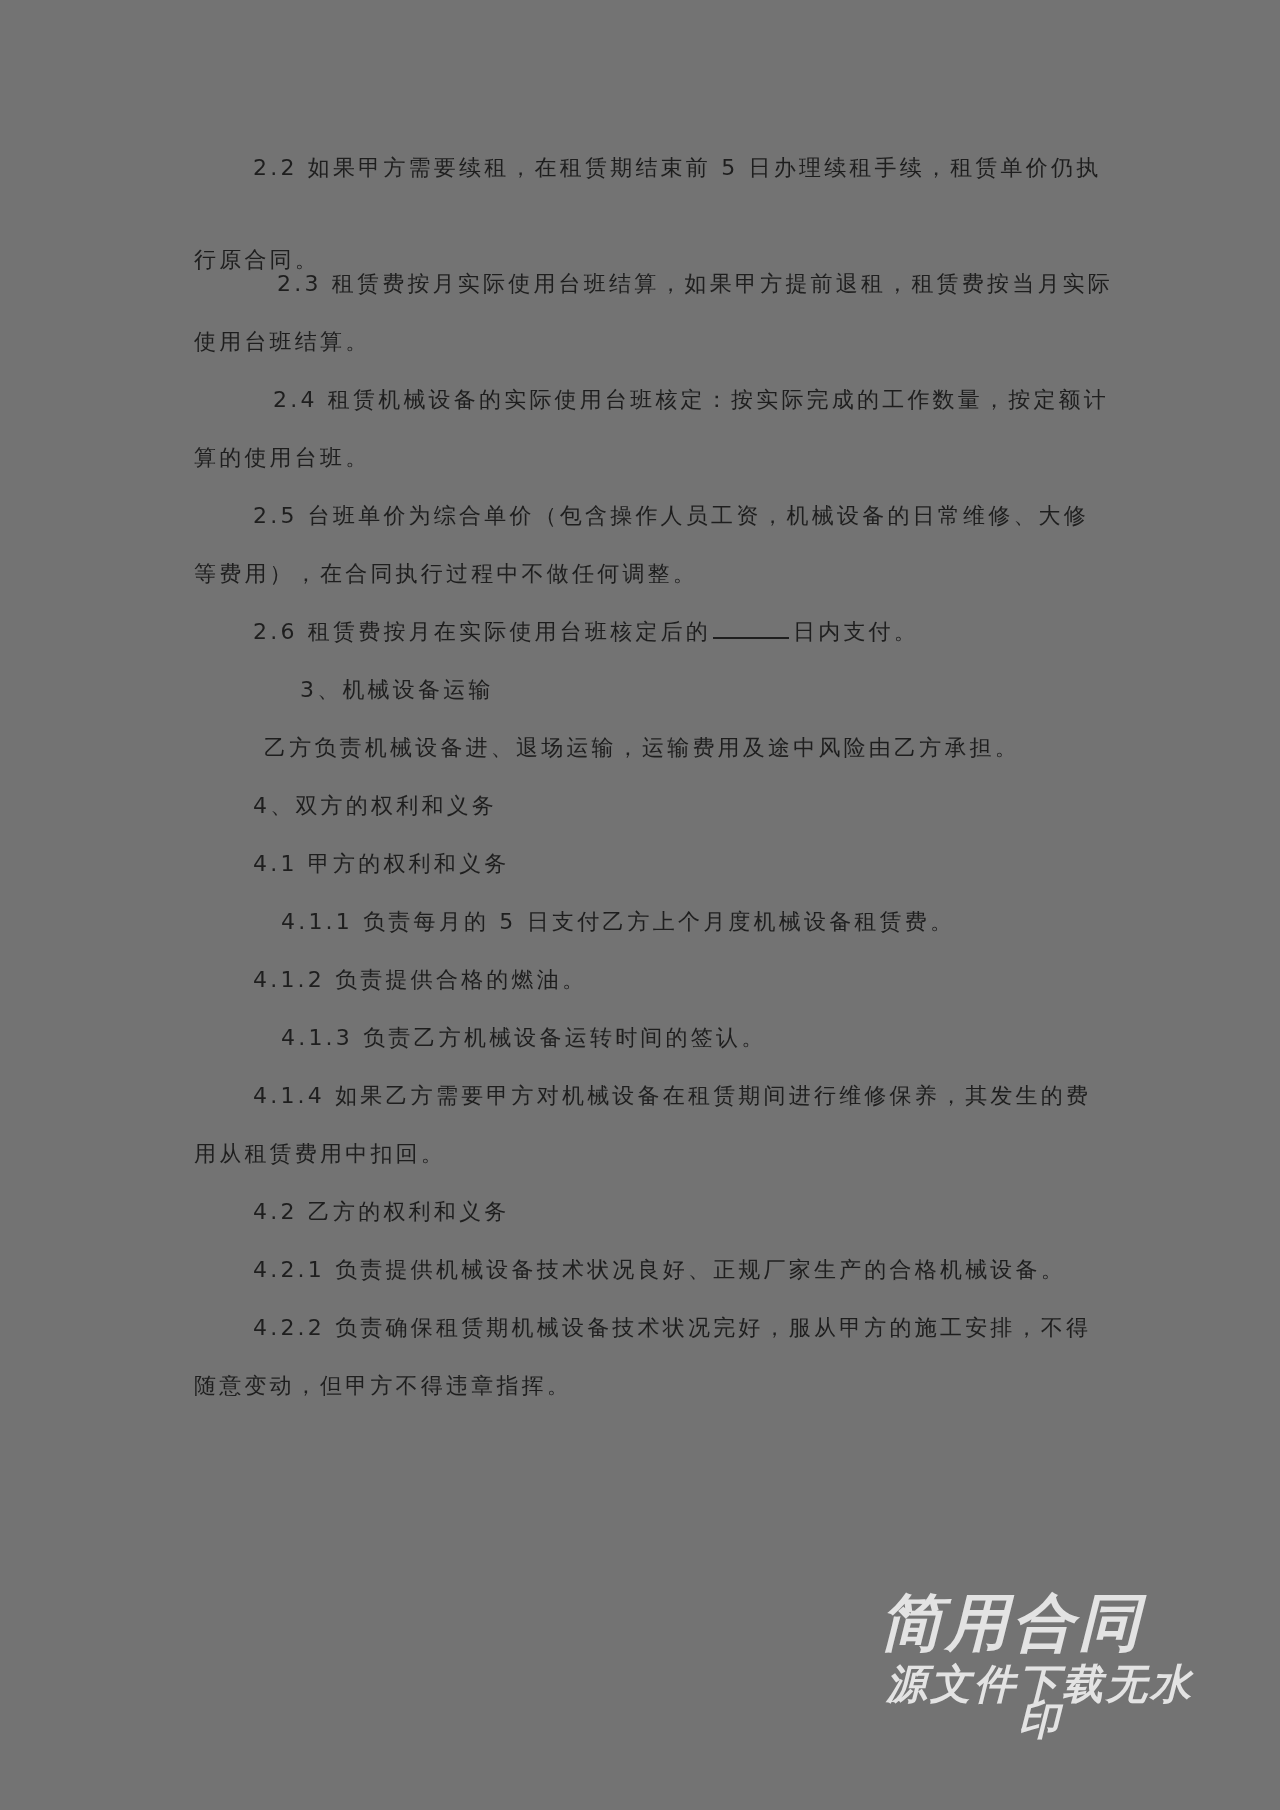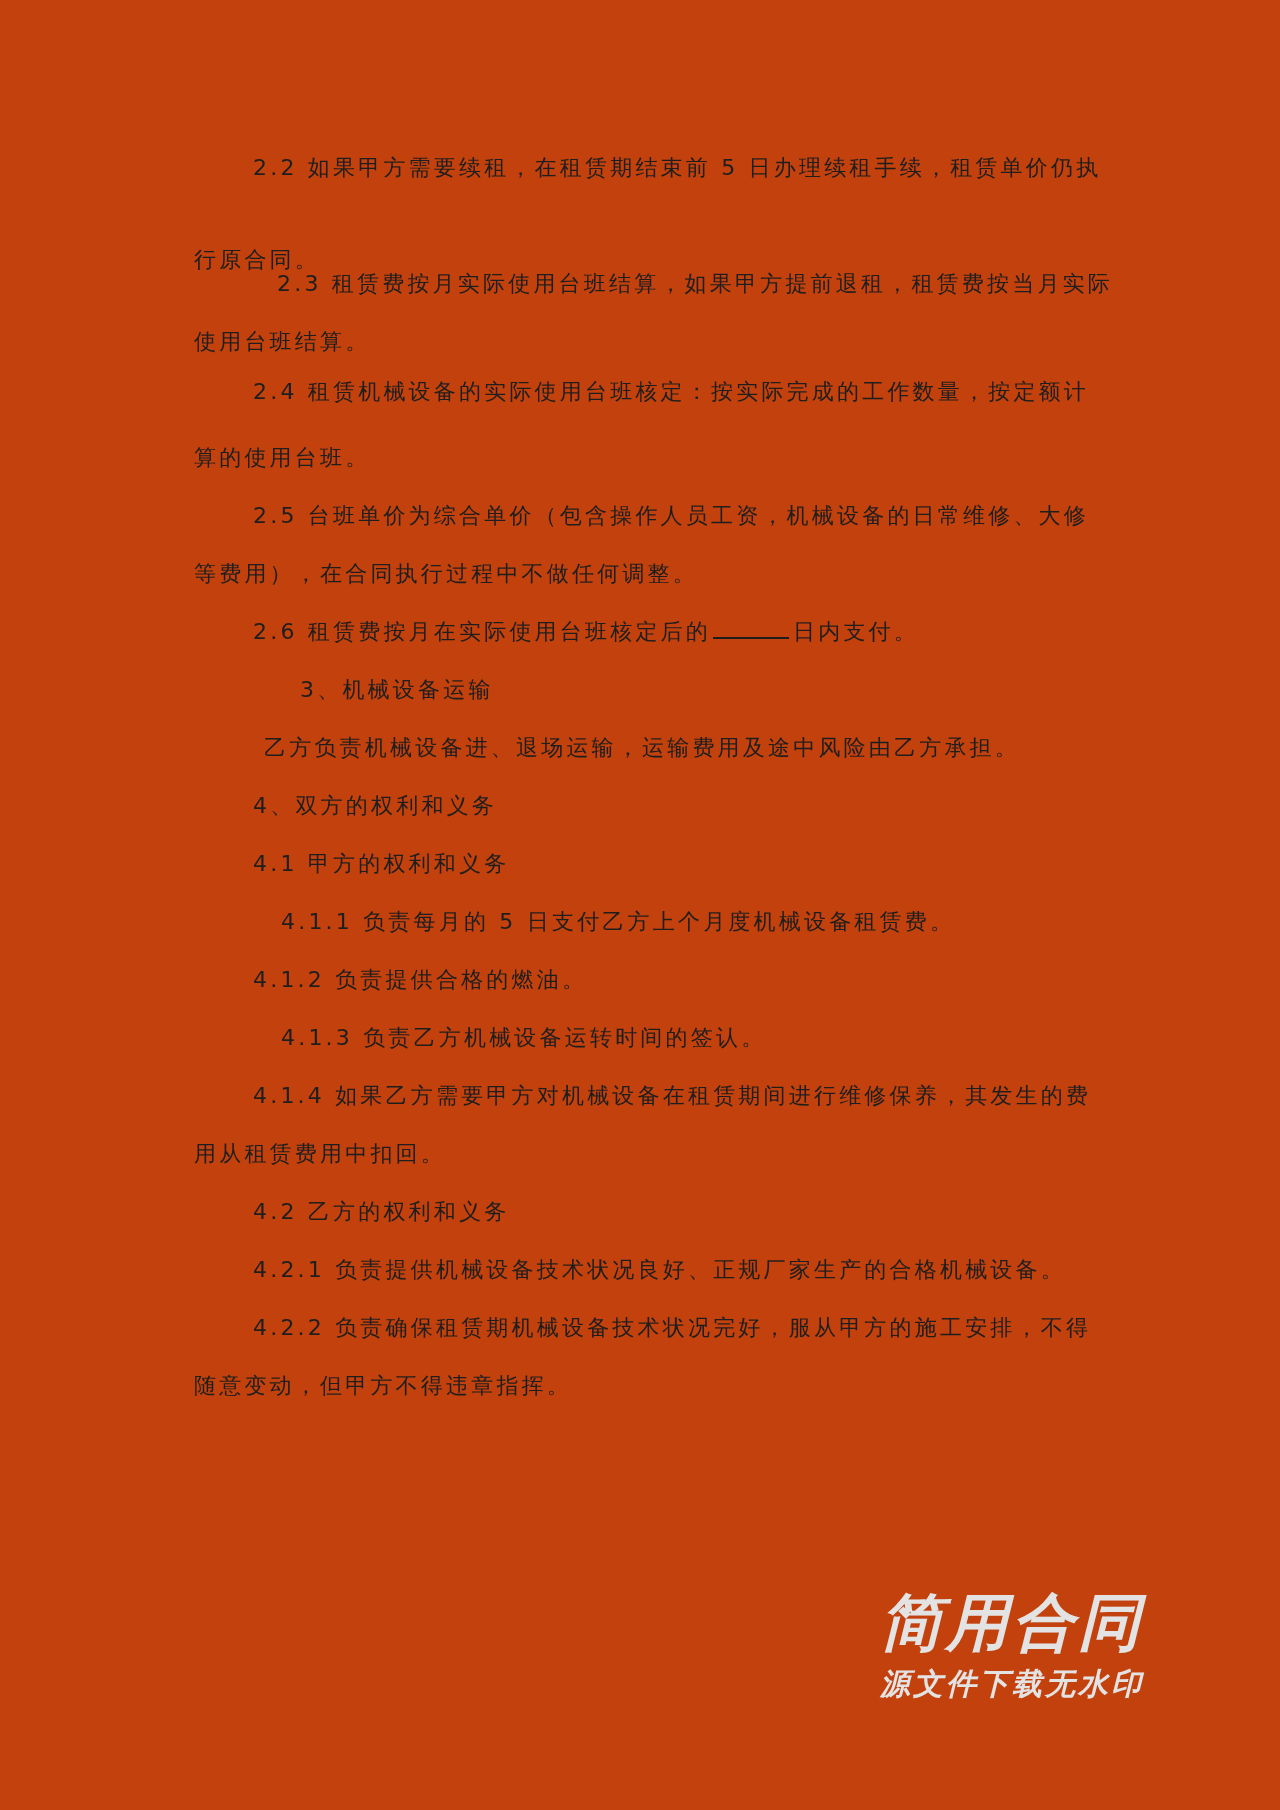--- a/index.html
+++ b/index.html
@@ -14,21 +14,21 @@
       overflow: hidden;
       font-family: "DejaVu Sans", "Liberation Sans", sans-serif;
       color: #222222;
     }
     .page {
       position: absolute;
       left: 0;
       top: 0;
       width: 1280px;
       height: 1810px;
-      background: #c2410c;
+      background: #737373;
     }
     .doc-body {
       position: absolute;
       left: 194px;
       top: 148px;
       width: 900px;
     }
     .line {
       position: absolute;
       left: 0;
@@ -60,38 +60,39 @@
       font-style: italic;
       user-select: none;
     }
     .wm-title {
       font-size: 62px;
       line-height: 70px;
       letter-spacing: 4px;
     }
     .wm-sub {
       margin-top: 8px;
-      font-size: 30px;
+      font-size: 41px;
       line-height: 36px;
       letter-spacing: 3px;
+      text-align: center;
     }
   </style>
 </head>
 <body>
 
 <div class="page">
   <div class="doc-body">
 
     <div class="line indent" style="top:0px;">2.2 如果甲方需要续租，在租赁期结束前 5 日办理续租手续，租赁单价仍执</div>
     <div class="line" style="top:58px;margin-top:34px;">行原合同。</div>
 
     <div class="line indent" style="top:116px;margin-left:24px;">2.3 租赁费按月实际使用台班结算，如果甲方提前退租，租赁费按当月实际</div>
     <div class="line" style="top:174px;">使用台班结算。</div>
 
-    <div class="line indent" style="top:224px;">2.4 租赁机械设备的实际使用台班核定：按实际完成的工作数量，按定额计</div>
+    <div class="line indent" style="top:232px;margin-left:20px;">2.4 租赁机械设备的实际使用台班核定：按实际完成的工作数量，按定额计</div>
     <div class="line" style="top:290px;">算的使用台班。</div>
 
     <div class="line indent" style="top:348px;">2.5 台班单价为综合单价（包含操作人员工资，机械设备的日常维修、大修</div>
     <div class="line" style="top:406px;">等费用），在合同执行过程中不做任何调整。</div>
 
     <div class="line indent" style="top:464px;">
       <span>2.6 租赁费按月在实际使用台班核定后的</span><span class="blank"></span><span>日内支付。</span>
     </div>
 
     <div class="line indent" style="top:522px;margin-left:47px;">3、机械设备运输</div>

